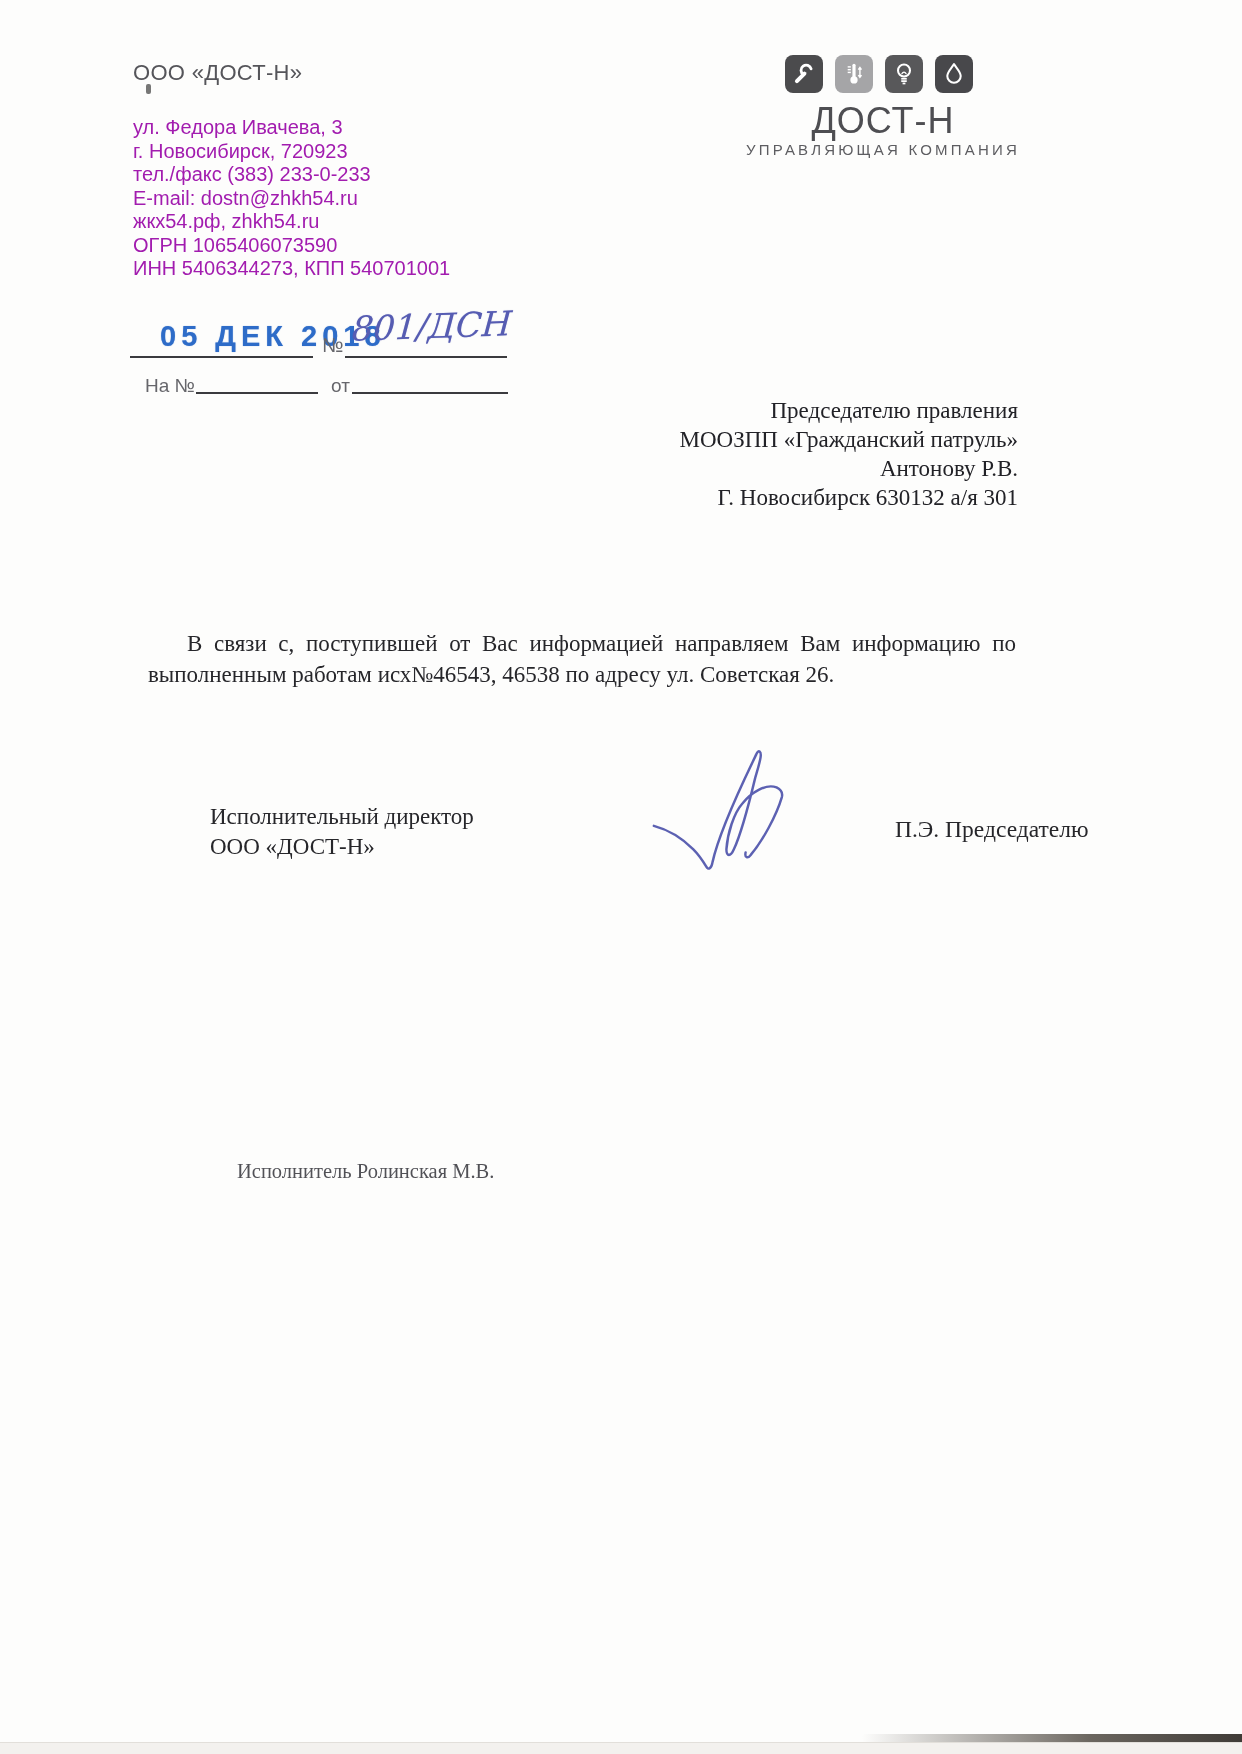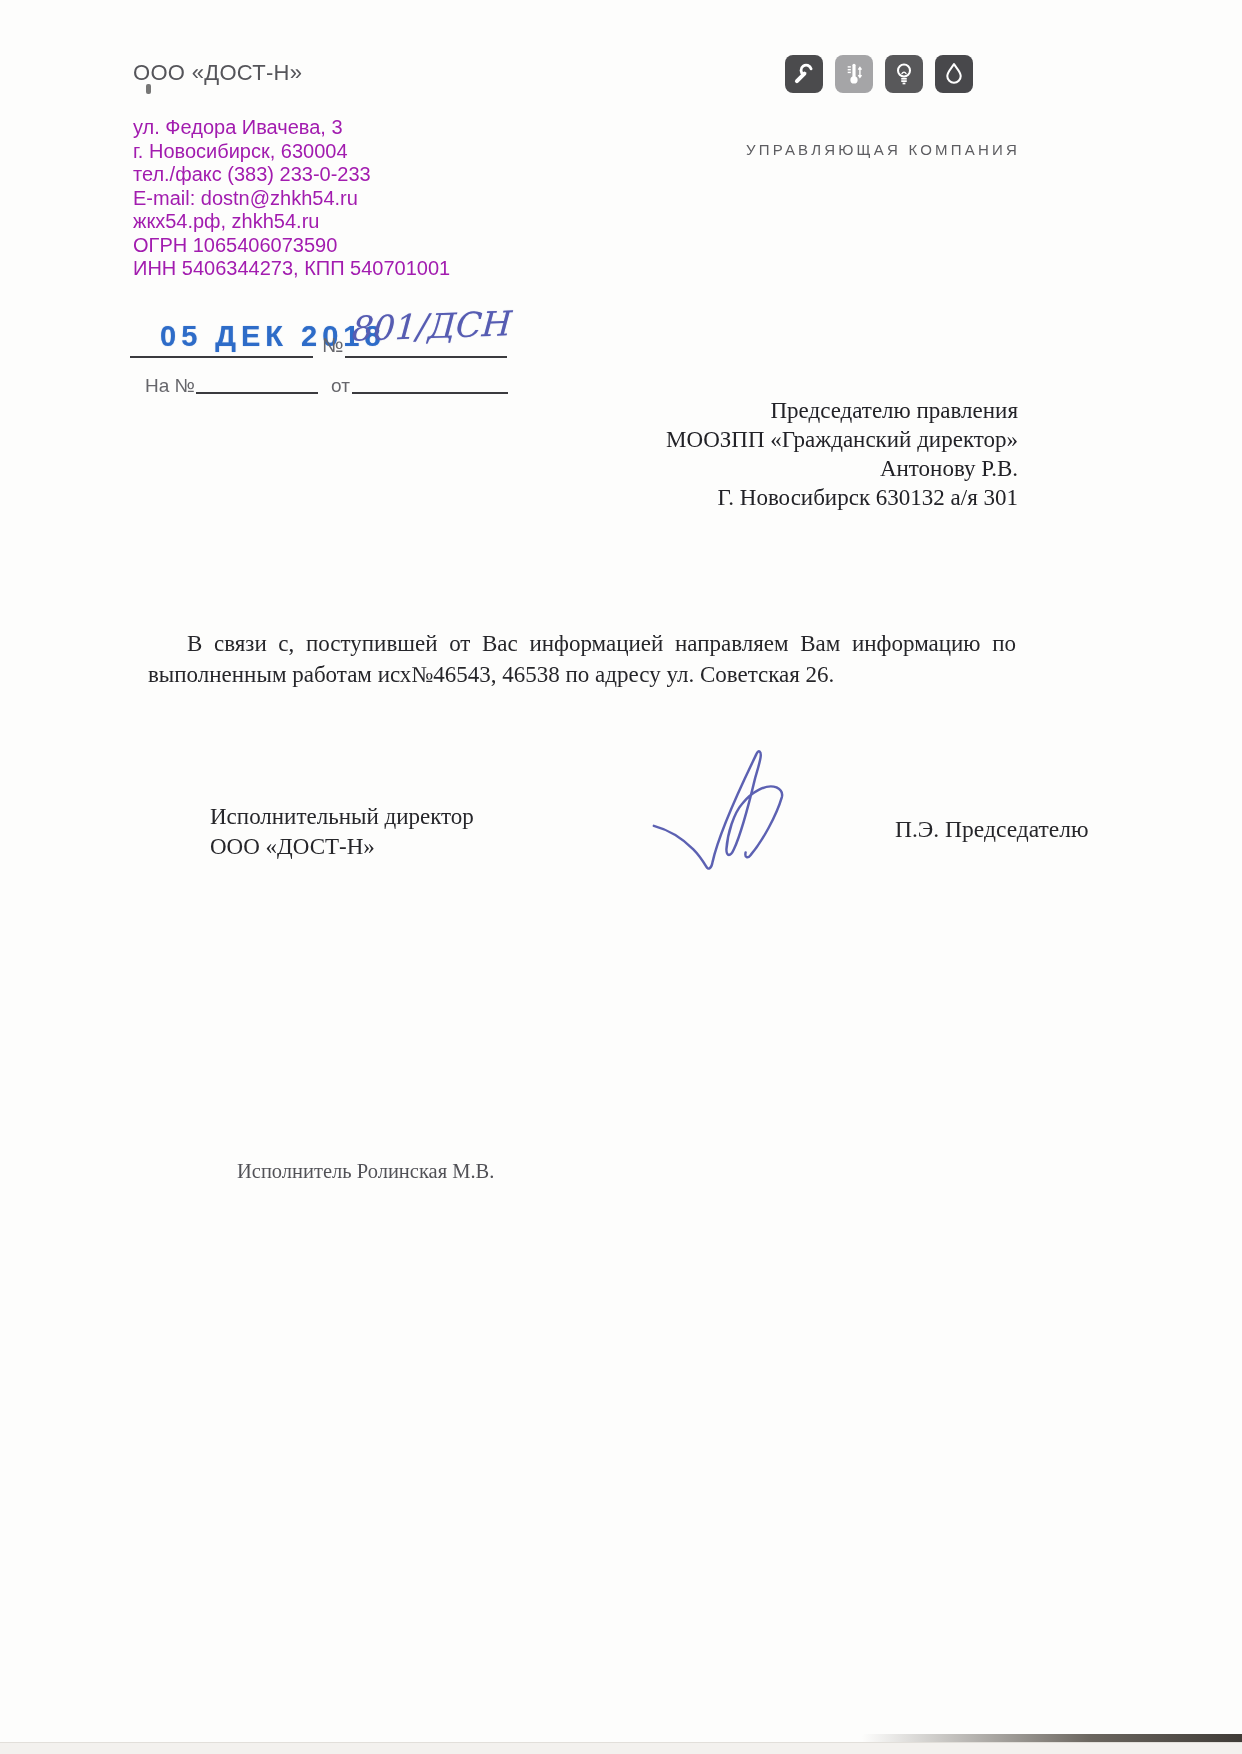--- a/index.html
+++ b/index.html
@@ -50,21 +50,21 @@
   svg{display:block;}
 </style>
 </head>
 <body>
 
 <div class="page">
 
   <div class="abs sender-name">ООО «ДОСТ-Н»</div>
   <div class="abs sender-addr">
     <div>ул. Федора Ивачева, 3</div>
-    <div>г. Новосибирск, 630004</div>
+    <div>г. Новосибирск, 720923</div>
     <div>тел./факс (383) 233-0-233</div>
     <div>E-mail: dostn@zhkh54.ru</div>
     <div>жкх54.рф, zhkh54.ru</div>
     <div>ОГРН 1065406073590</div>
     <div>ИНН 5406344273, КПП 540701001</div>
   </div>
 
   <div class="abs logo-tiles">
     <div class="tile" style="background: rgb(75, 75, 77);">
       <svg width="30" height="30" viewBox="0 0 38 38">
@@ -90,35 +90,36 @@
         <line x1="15.5" y1="28" x2="22.5" y2="28" stroke="#fff" stroke-width="2.2"></line>
         <line x1="17.2" y1="31" x2="20.8" y2="31" stroke="#fff" stroke-width="2.2"></line>
       </svg>
     </div>
     <div class="tile" style="background: rgb(72, 72, 75);">
       <svg width="30" height="30" viewBox="0 0 38 38">
         <path d="M19 6.5 C22.5 12 27.5 16.5 27.5 21.5 a8.5 8.5 0 0 1-17 0 C10.5 16.5 15.5 12 19 6.5 z" fill="none" stroke="#fff" stroke-width="2.6" stroke-linejoin="round"></path>
       </svg>
     </div>
   </div>
+  <div class="abs logo-title">ДОСТ-Н</div>
   <div class="abs logo-sub">УПРАВЛЯЮЩАЯ КОМПАНИЯ</div>
 
   <div class="abs stamp">05 ДЕК 2018</div>
   <div class="abs rule rule-stamp"></div>
   <div class="abs no-label">№</div>
   <div class="abs hand-number">801/ДСН</div>
   <div class="abs rule rule-number"></div>
   <div class="abs reply-label">На №</div>
   <div class="abs rule rule-reply1"></div>
   <div class="abs from-label">от</div>
   <div class="abs rule rule-reply2"></div>
 
   <div class="abs recipient">
     <div>Председателю правления</div>
-    <div>МООЗПП «Гражданский директор»</div>
+    <div>МООЗПП «Гражданский патруль»</div>
     <div>Антонову Р.В.</div>
     <div>Г. Новосибирск 630132 а/я 301</div>
   </div>
 
   <div class="abs body-par">В связи с, поступившей от Вас информацией направляем Вам информацию по выполненным работам исх№46543, 46538 по адресу ул. Советская 26.</div>
 
   <div class="abs sig-position">
     <div>Исполнительный директор</div>
     <div>ООО «ДОСТ-Н»</div>
   </div>

